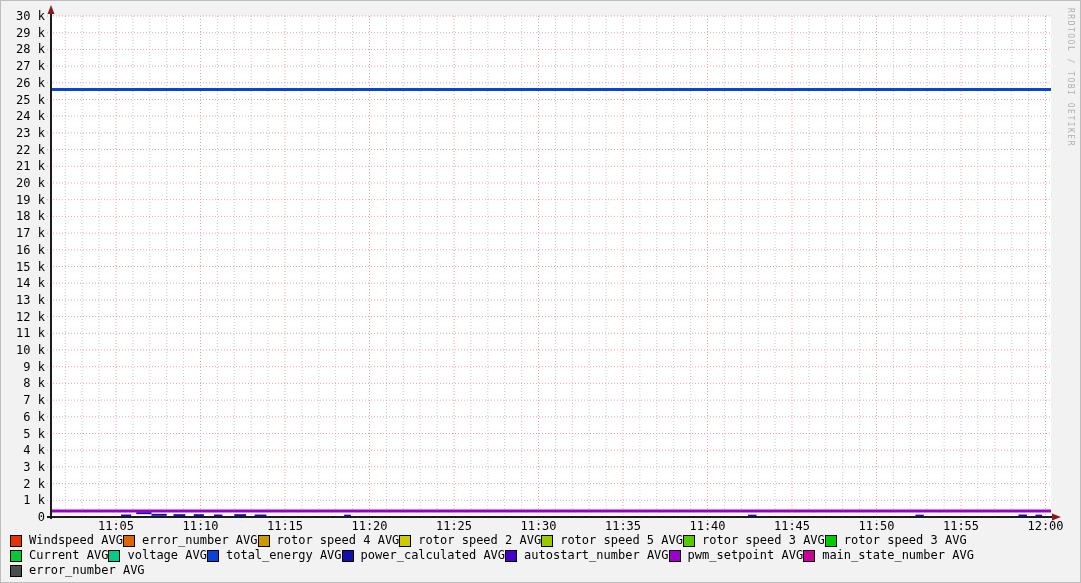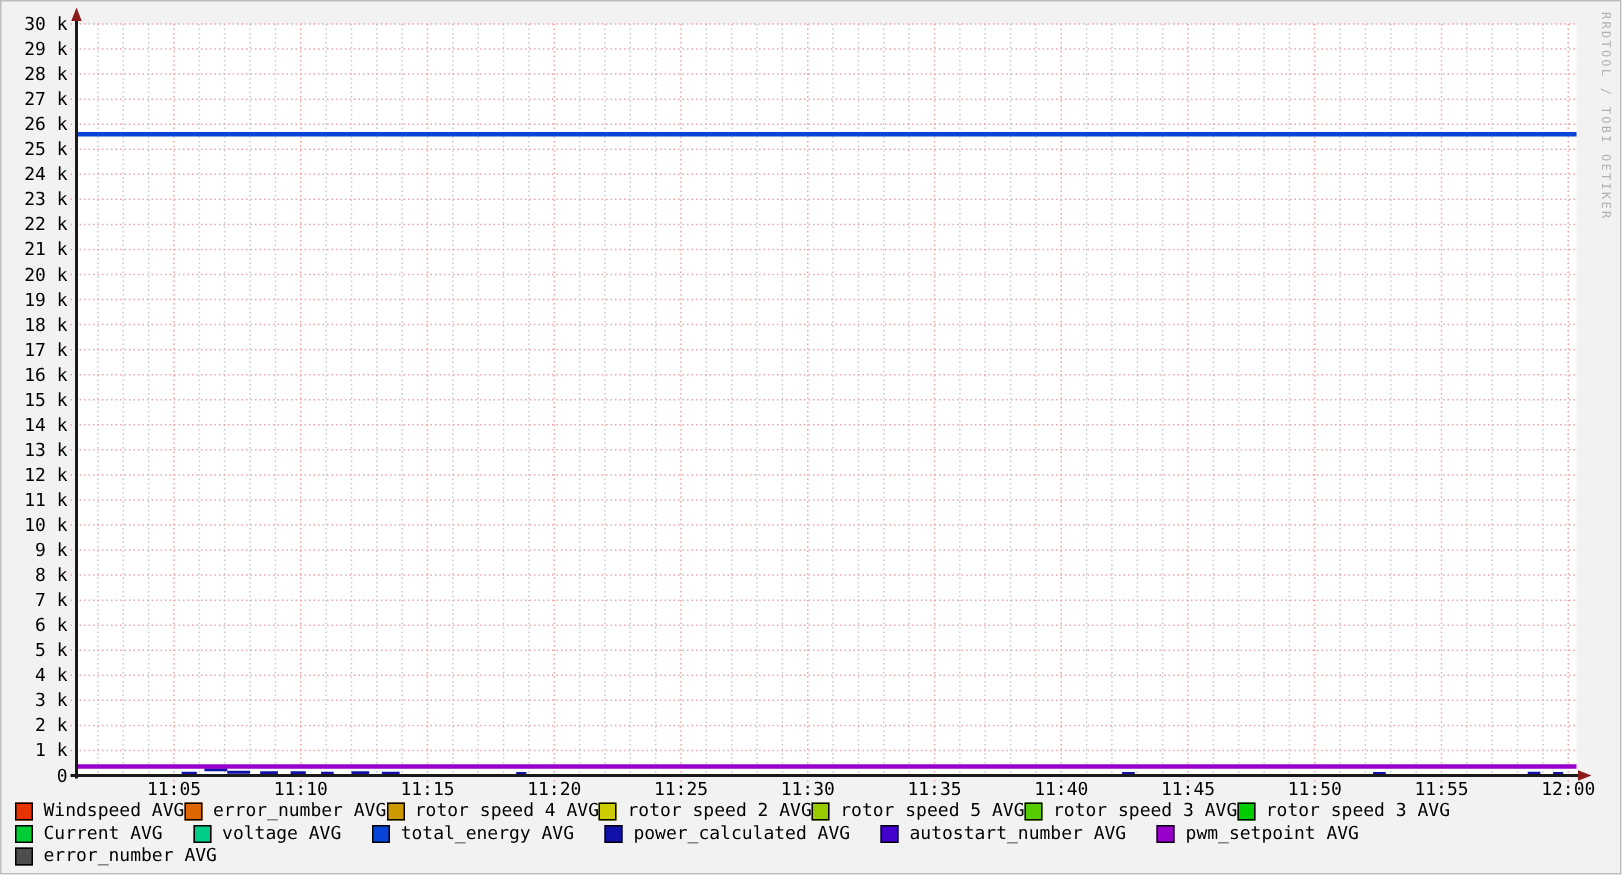--- a/index.html
+++ b/index.html
@@ -188,19 +188,20 @@
         <span class="legend-item"><span class="swatch" style="background: rgb(85, 204, 0);"></span><span>rotor speed 3 AVG</span></span>
         <span class="legend-item"><span class="swatch" style="background: rgb(0, 204, 0);"></span><span>rotor speed 3 AVG</span></span>
       </div>
     <div class="lrow">
         <span class="legend-item"><span class="swatch" style="background: rgb(0, 204, 51);"></span><span>Current AVG</span></span>
         <span class="legend-item"><span class="swatch" style="background: rgb(0, 204, 136);"></span><span>voltage AVG</span></span>
         <span class="legend-item"><span class="swatch" style="background: rgb(8, 68, 216);"></span><span>total_energy AVG</span></span>
         <span class="legend-item"><span class="swatch" style="background: rgb(17, 17, 170);"></span><span>power_calculated AVG</span></span>
         <span class="legend-item"><span class="swatch" style="background: rgb(68, 0, 204);"></span><span>autostart_number AVG</span></span>
         <span class="legend-item"><span class="swatch" style="background: rgb(153, 0, 204);"></span><span>pwm_setpoint AVG</span></span>
+        <span class="legend-item"><span class="swatch" style="background: rgb(204, 0, 153);"></span><span>main_state_number AVG</span></span>
       </div>
     <div class="lrow single">
         <span class="legend-item"><span class="swatch" style="background: rgb(77, 77, 77);"></span><span>error_number AVG</span></span>
       </div>
   </div>
   <div class="watermark">RRDTOOL / TOBI OETIKER</div>
 </div>
 
 </body></html>

